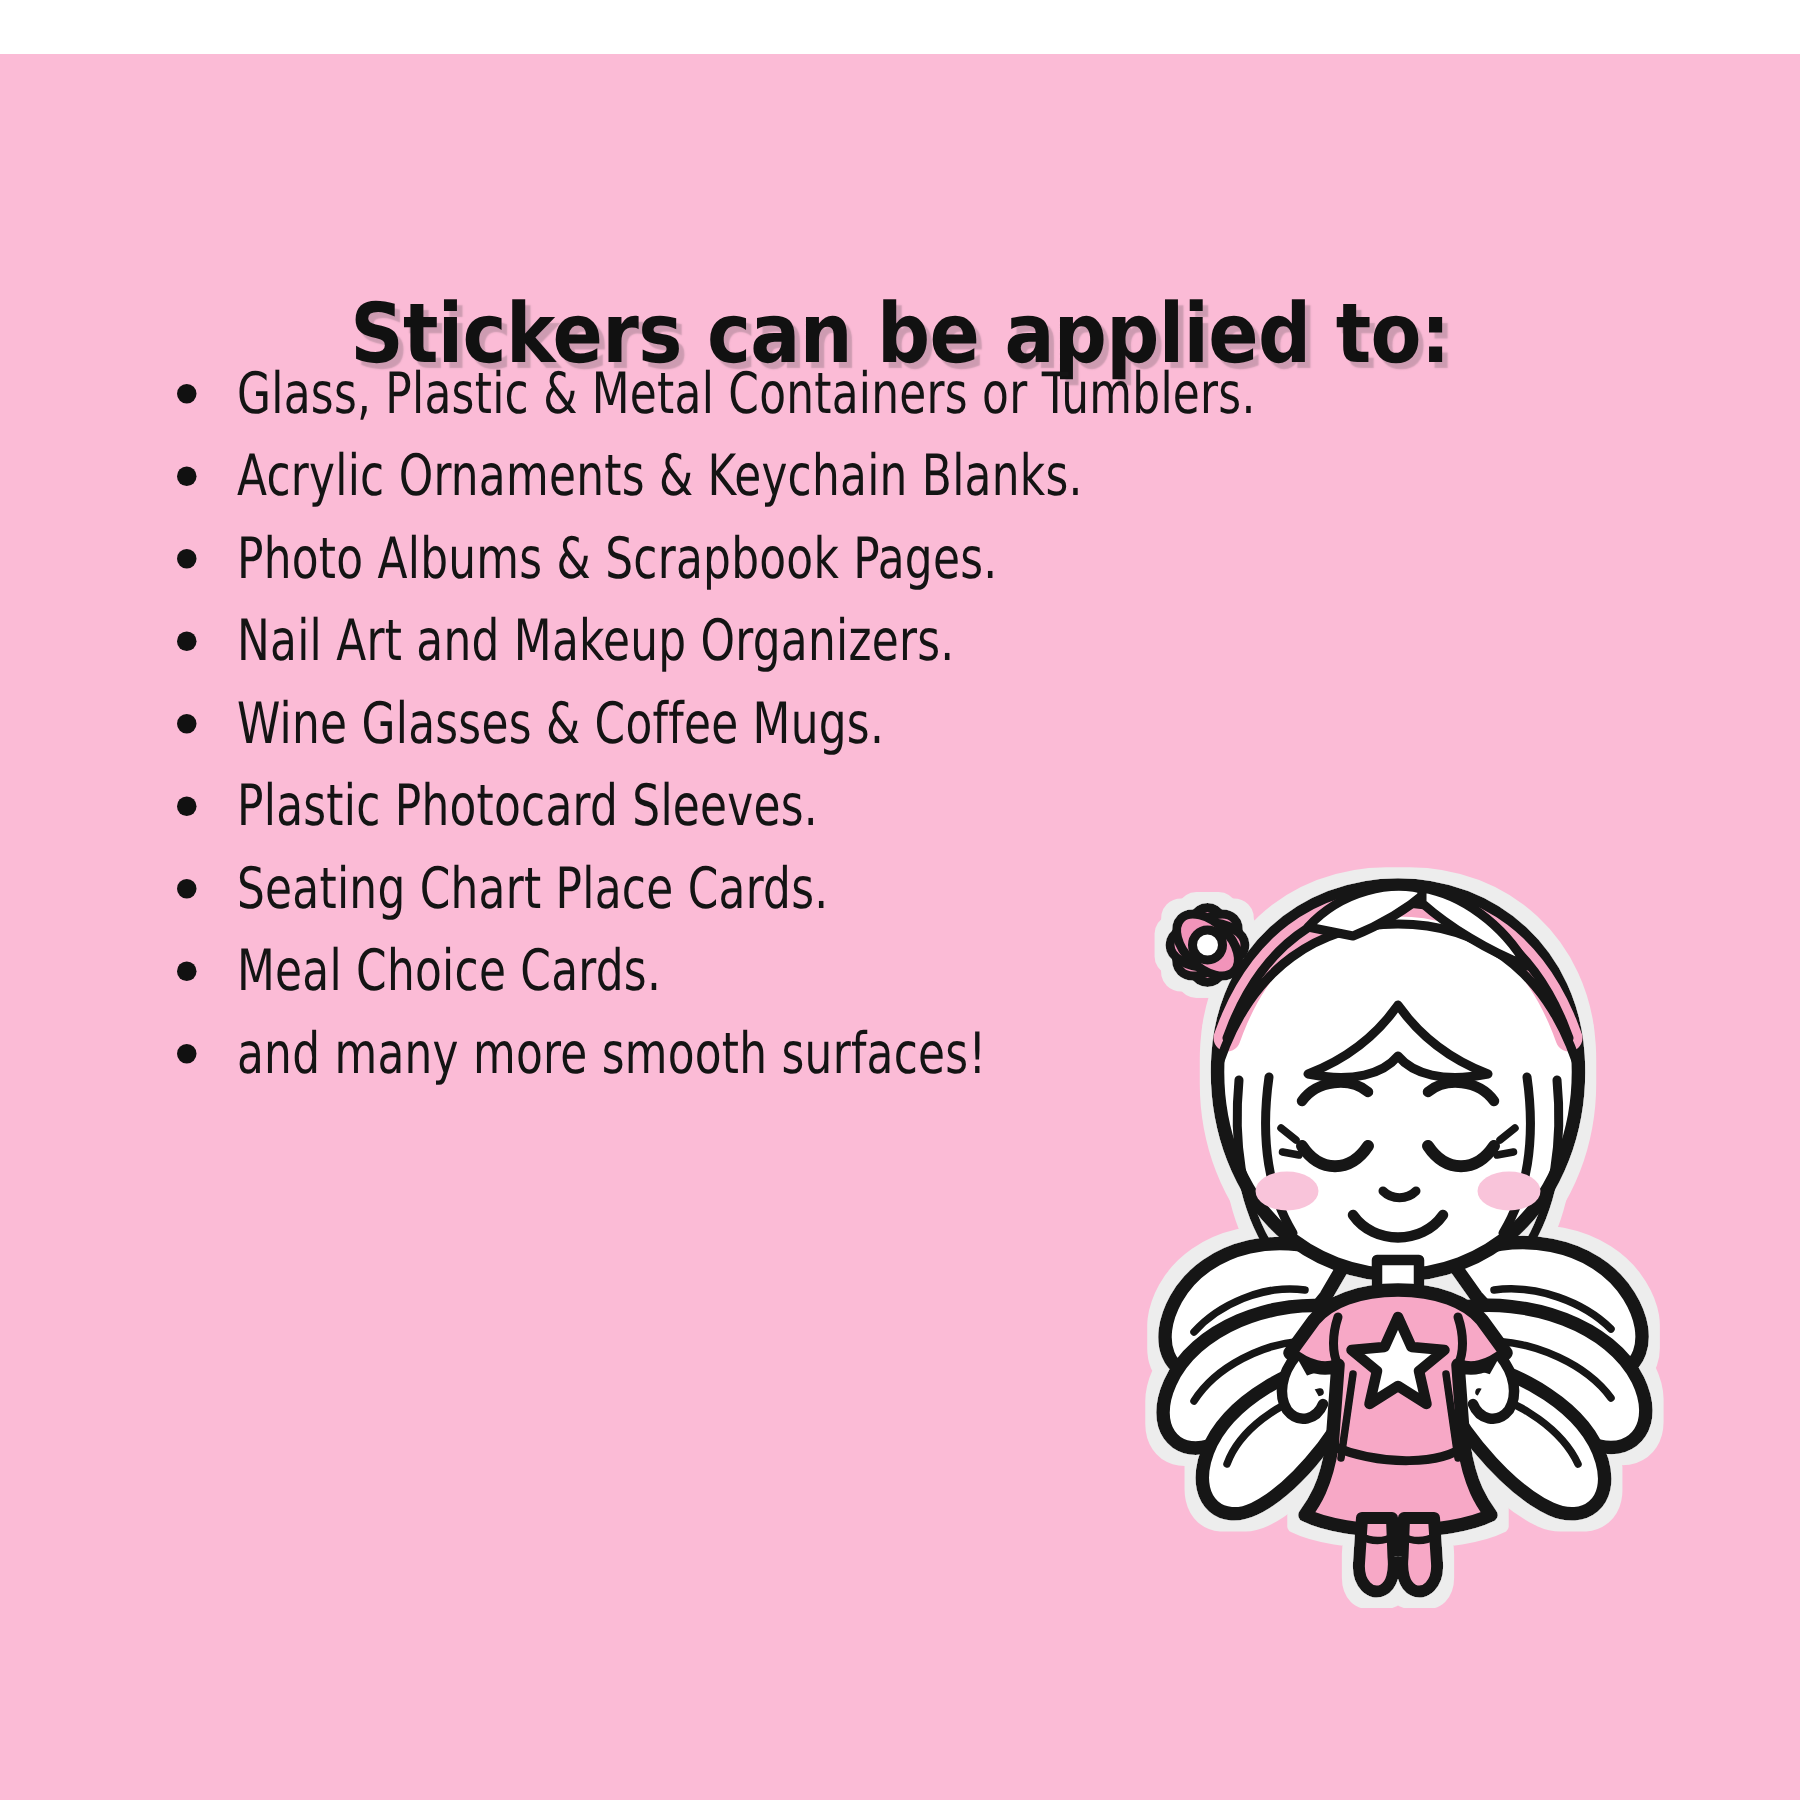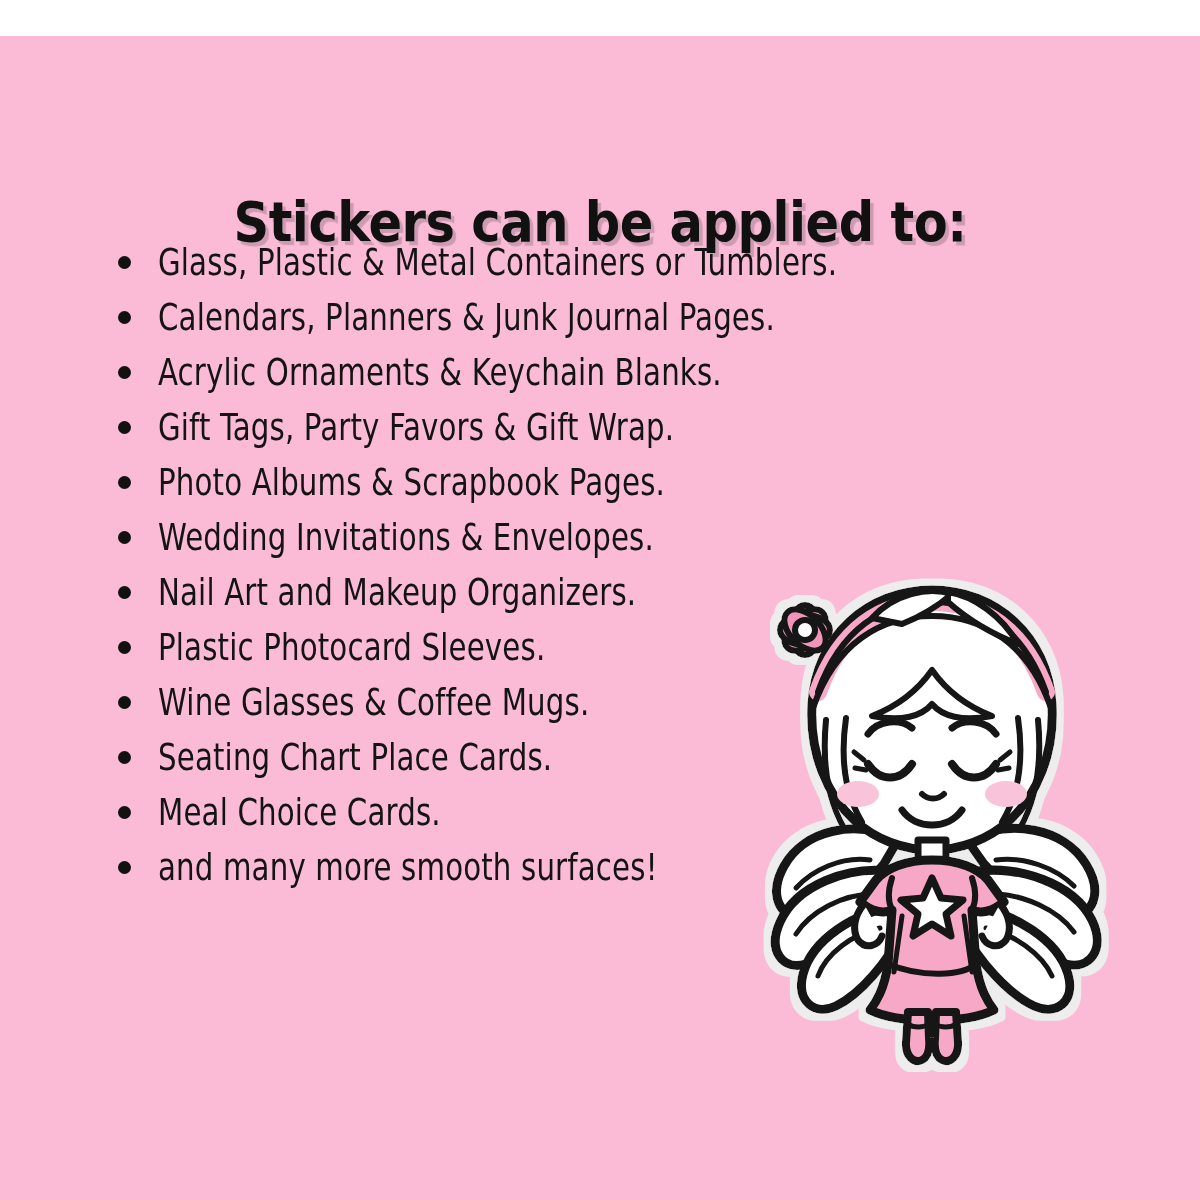--- a/index.html
+++ b/index.html
@@ -103,49 +103,37 @@
 
   <h1 id="title">Stickers can be applied to:</h1>
 
   <ul id="surface-list">
     <li class="surface-item">
       <span class="bullet-dot"></span>
       <span class="surface-label">Glass, Plastic &amp; Metal Containers or Tumblers.</span>
     </li>
     <li class="surface-item">
       <span class="bullet-dot"></span>
-      <span class="surface-label">Calendars, Planners &amp; Junk Journal Pages.</span>
-    </li>
-    <li class="surface-item">
-      <span class="bullet-dot"></span>
       <span class="surface-label">Acrylic Ornaments &amp; Keychain Blanks.</span>
     </li>
     <li class="surface-item">
       <span class="bullet-dot"></span>
-      <span class="surface-label">Gift Tags, Party Favors &amp; Gift Wrap.</span>
-    </li>
-    <li class="surface-item">
-      <span class="bullet-dot"></span>
       <span class="surface-label">Photo Albums &amp; Scrapbook Pages.</span>
     </li>
     <li class="surface-item">
       <span class="bullet-dot"></span>
-      <span class="surface-label">Wedding Invitations &amp; Envelopes.</span>
-    </li>
-    <li class="surface-item">
-      <span class="bullet-dot"></span>
       <span class="surface-label">Nail Art and Makeup Organizers.</span>
     </li>
     <li class="surface-item">
       <span class="bullet-dot"></span>
+      <span class="surface-label">Wine Glasses &amp; Coffee Mugs.</span>
+    </li>
+    <li class="surface-item">
+      <span class="bullet-dot"></span>
       <span class="surface-label">Plastic Photocard Sleeves.</span>
-    </li>
-    <li class="surface-item">
-      <span class="bullet-dot"></span>
-      <span class="surface-label">Wine Glasses &amp; Coffee Mugs.</span>
     </li>
     <li class="surface-item">
       <span class="bullet-dot"></span>
       <span class="surface-label">Seating Chart Place Cards.</span>
     </li>
     <li class="surface-item">
       <span class="bullet-dot"></span>
       <span class="surface-label">Meal Choice Cards.</span>
     </li>
     <li class="surface-item">

